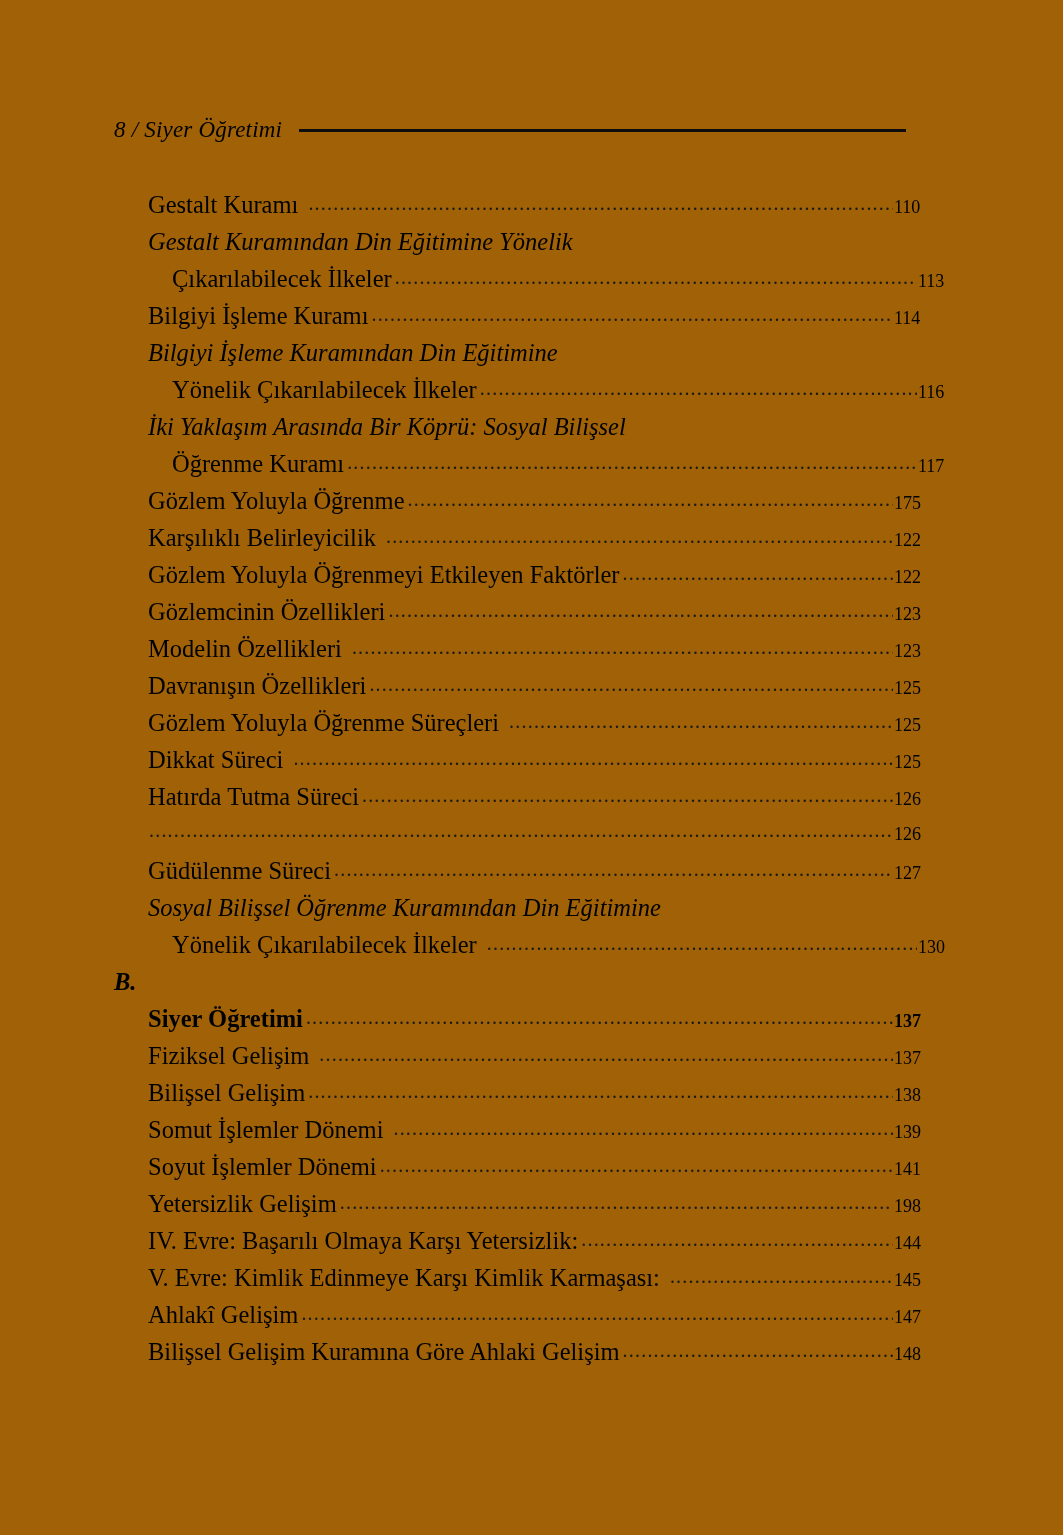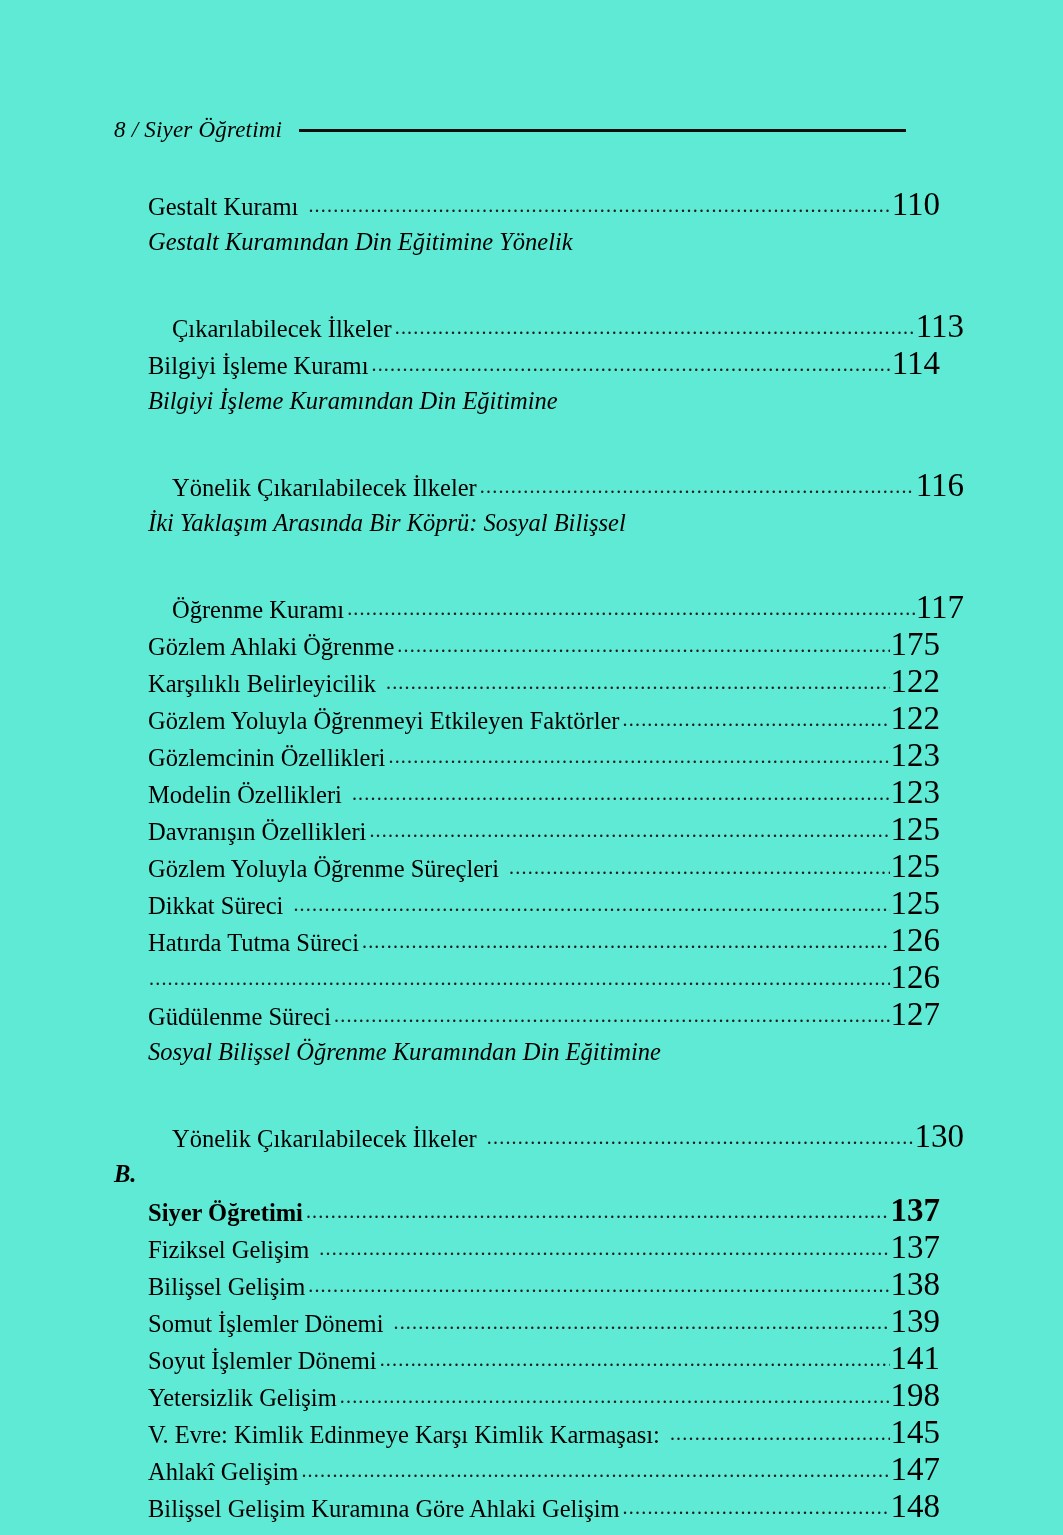--- a/index.html
+++ b/index.html
@@ -12,21 +12,21 @@
     height: 1535px;
     position: relative;
     font-family: "Liberation Serif", "DejaVu Serif", serif;
     color: #000000;
     overflow: hidden;
   }
 
   .page {
     position: absolute;
     inset: 0;
-    background: #5eead4;
+    background: #a16207;
   }
 
   
   .running-head {
     position: absolute;
     left: 114px;
     top: 112px;
     width: 792px;
     height: 34px;
     display: flex;
@@ -66,21 +66,21 @@
     align-items: baseline;
     width: 100%;
     height: 37px;
     font-size: 24.5px;
     line-height: 37px;
     white-space: nowrap;
   }
 
   
   .lvl-main   { padding-left: 34px; }
-  .lvl-cont   { padding-left: 58px; margin-top: 48px; }
+  .lvl-cont   { padding-left: 58px; }
   .lvl-letter { padding-left: 0px; }
 
   .letter-label {
     display: inline-block;
     width: 34px;
     flex: 0 0 34px;
     font-weight: bold;
     font-size: 24.5px;
   }
 
@@ -106,21 +106,21 @@
     font-size: 20px;
     letter-spacing: -1.9px;
     color: #1a1a1a;
     line-height: 1;
   }
 
   .page-num {
     flex: 0 0 auto;
     text-align: left;
     min-width: 46px;
-    font-size: 33px;
+    font-size: 18px;
     font-variant-numeric: lining-nums;
   }
   .entry-line.nolead { justify-content: flex-start; font-style: italic; }
 
   .bold .entry-text,
   .bold .page-num { font-weight: bold; }
 
   
   .gap-before-leader .entry-text { padding-right: 9px; }
 </style>
@@ -180,21 +180,21 @@
       </div>
       <div class="toc-entry">
         <div class="entry-line lvl-cont">
           <span class="entry-text">Öğrenme Kuramı</span>
           <span class="leader"></span>
           <span class="page-num">117</span>
         </div>
       </div>
       <div class="toc-entry">
         <div class="entry-line lvl-main">
-          <span class="entry-text">Gözlem Ahlaki Öğrenme</span>
+          <span class="entry-text">Gözlem Yoluyla Öğrenme</span>
           <span class="leader"></span>
           <span class="page-num">175</span>
         </div>
       </div>
       <div class="toc-entry">
         <div class="entry-line lvl-main gap-before-leader">
           <span class="entry-text">Karşılıklı Belirleyicilik</span>
           <span class="leader"></span>
           <span class="page-num">122</span>
         </div>
@@ -314,20 +314,27 @@
         </div>
       </div>
       <div class="toc-entry">
         <div class="entry-line lvl-main">
           <span class="entry-text">Yetersizlik Gelişim</span>
           <span class="leader"></span>
           <span class="page-num">198</span>
         </div>
       </div>
       <div class="toc-entry">
+        <div class="entry-line lvl-main">
+          <span class="entry-text">IV. Evre: Başarılı Olmaya Karşı Yetersizlik:</span>
+          <span class="leader"></span>
+          <span class="page-num">144</span>
+        </div>
+      </div>
+      <div class="toc-entry">
         <div class="entry-line lvl-main gap-before-leader">
           <span class="entry-text">V. Evre: Kimlik Edinmeye Karşı Kimlik Karmaşası:</span>
           <span class="leader"></span>
           <span class="page-num">145</span>
         </div>
       </div>
       <div class="toc-entry">
         <div class="entry-line lvl-main">
           <span class="entry-text">Ahlakî Gelişim</span>
           <span class="leader"></span>

